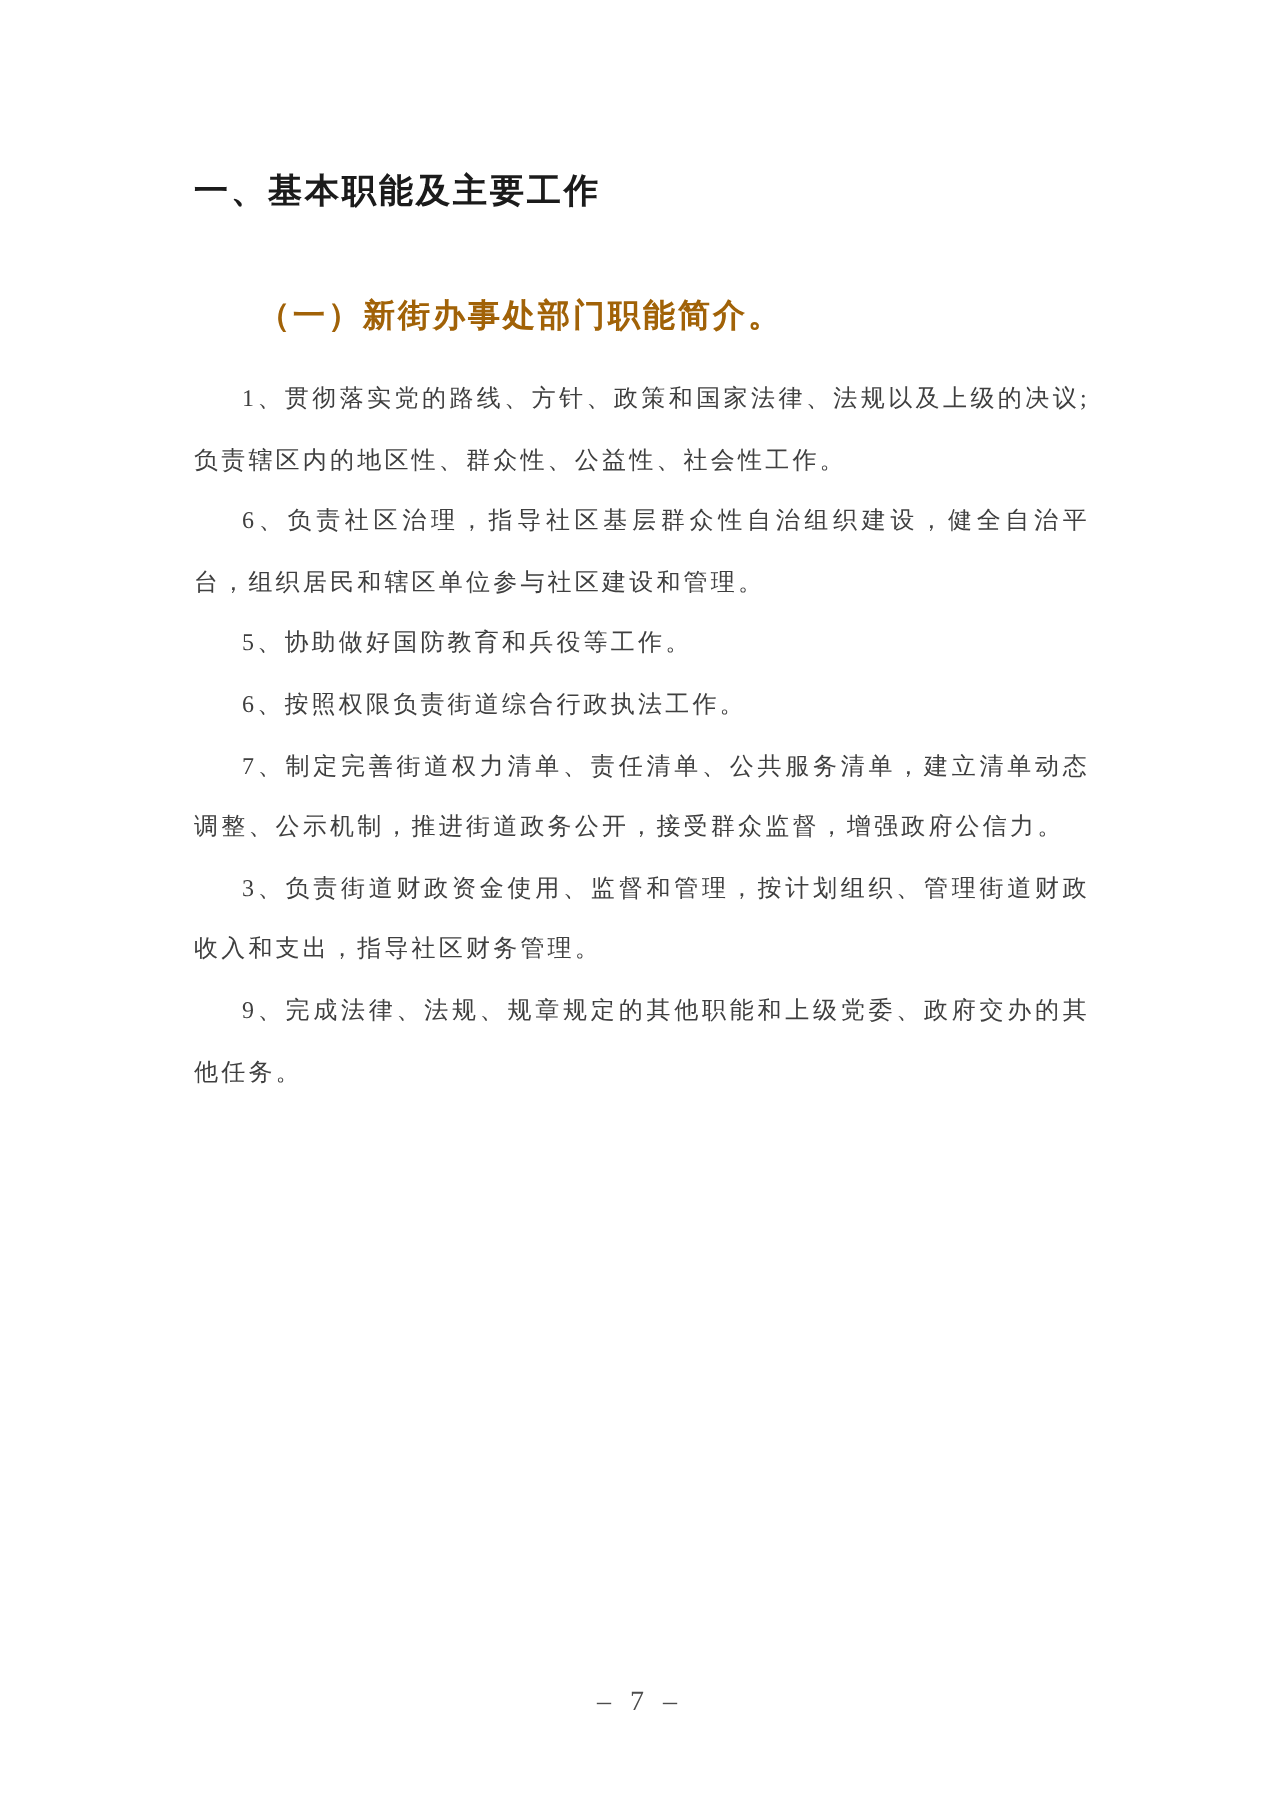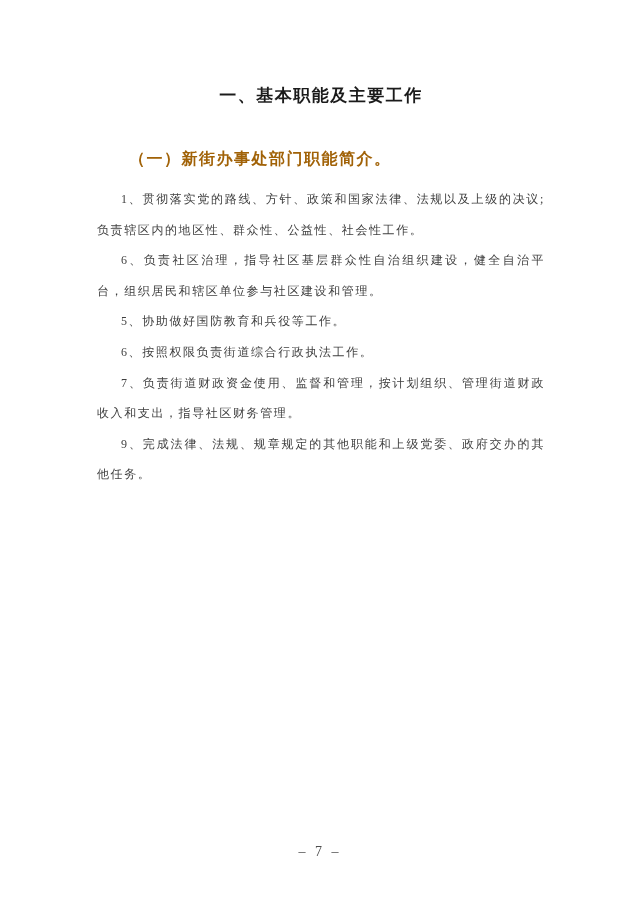--- a/index.html
+++ b/index.html
@@ -22,21 +22,20 @@
     background: #ffffff;
   }
   .heading {
     margin: 0 0 42px 0;
     font-family: "Liberation Sans", "DejaVu Sans", sans-serif;
     font-size: 17px;
     font-weight: bold;
     color: #1b1b1b;
     letter-spacing: 1.5px;
     line-height: 20px;
-    text-align: center;
   }
   .subheading {
     margin: 0 0 14px 0;
     font-size: 16px;
     font-weight: bold;
     color: #a16207;
     letter-spacing: 1.5px;
     text-indent: 2em;
     line-height: 22px;
   }
@@ -66,17 +65,18 @@
 
 <div class="page">
   <h1 class="heading">一、基本职能及主要工作</h1>
 
   <h2 class="subheading">（一）新街办事处部门职能简介。</h2>
 
   <p class="para">1、贯彻落实党的路线、方针、政策和国家法律、法规以及上级的决议;负责辖区内的地区性、群众性、公益性、社会性工作。</p>
   <p class="para">6、负责社区治理，指导社区基层群众性自治组织建设，健全自治平台，组织居民和辖区单位参与社区建设和管理。</p>
   <p class="para">5、协助做好国防教育和兵役等工作。</p>
   <p class="para">6、按照权限负责街道综合行政执法工作。</p>
-  <p class="para">7、负责街道财政资金使用、监督和管理，按计划组织、管理街道财政收入和支出，指导社区财务管理。</p>
+  <p class="para">7、制定完善街道权力清单、责任清单、公共服务清单，建立清单动态调整、公示机制，推进街道政务公开，接受群众监督，增强政府公信力。</p>
+  <p class="para">3、负责街道财政资金使用、监督和管理，按计划组织、管理街道财政收入和支出，指导社区财务管理。</p>
   <p class="para">9、完成法律、法规、规章规定的其他职能和上级党委、政府交办的其他任务。</p>
 
   <div class="footer">– 7 –</div>
 </div>
 
 </body></html>

